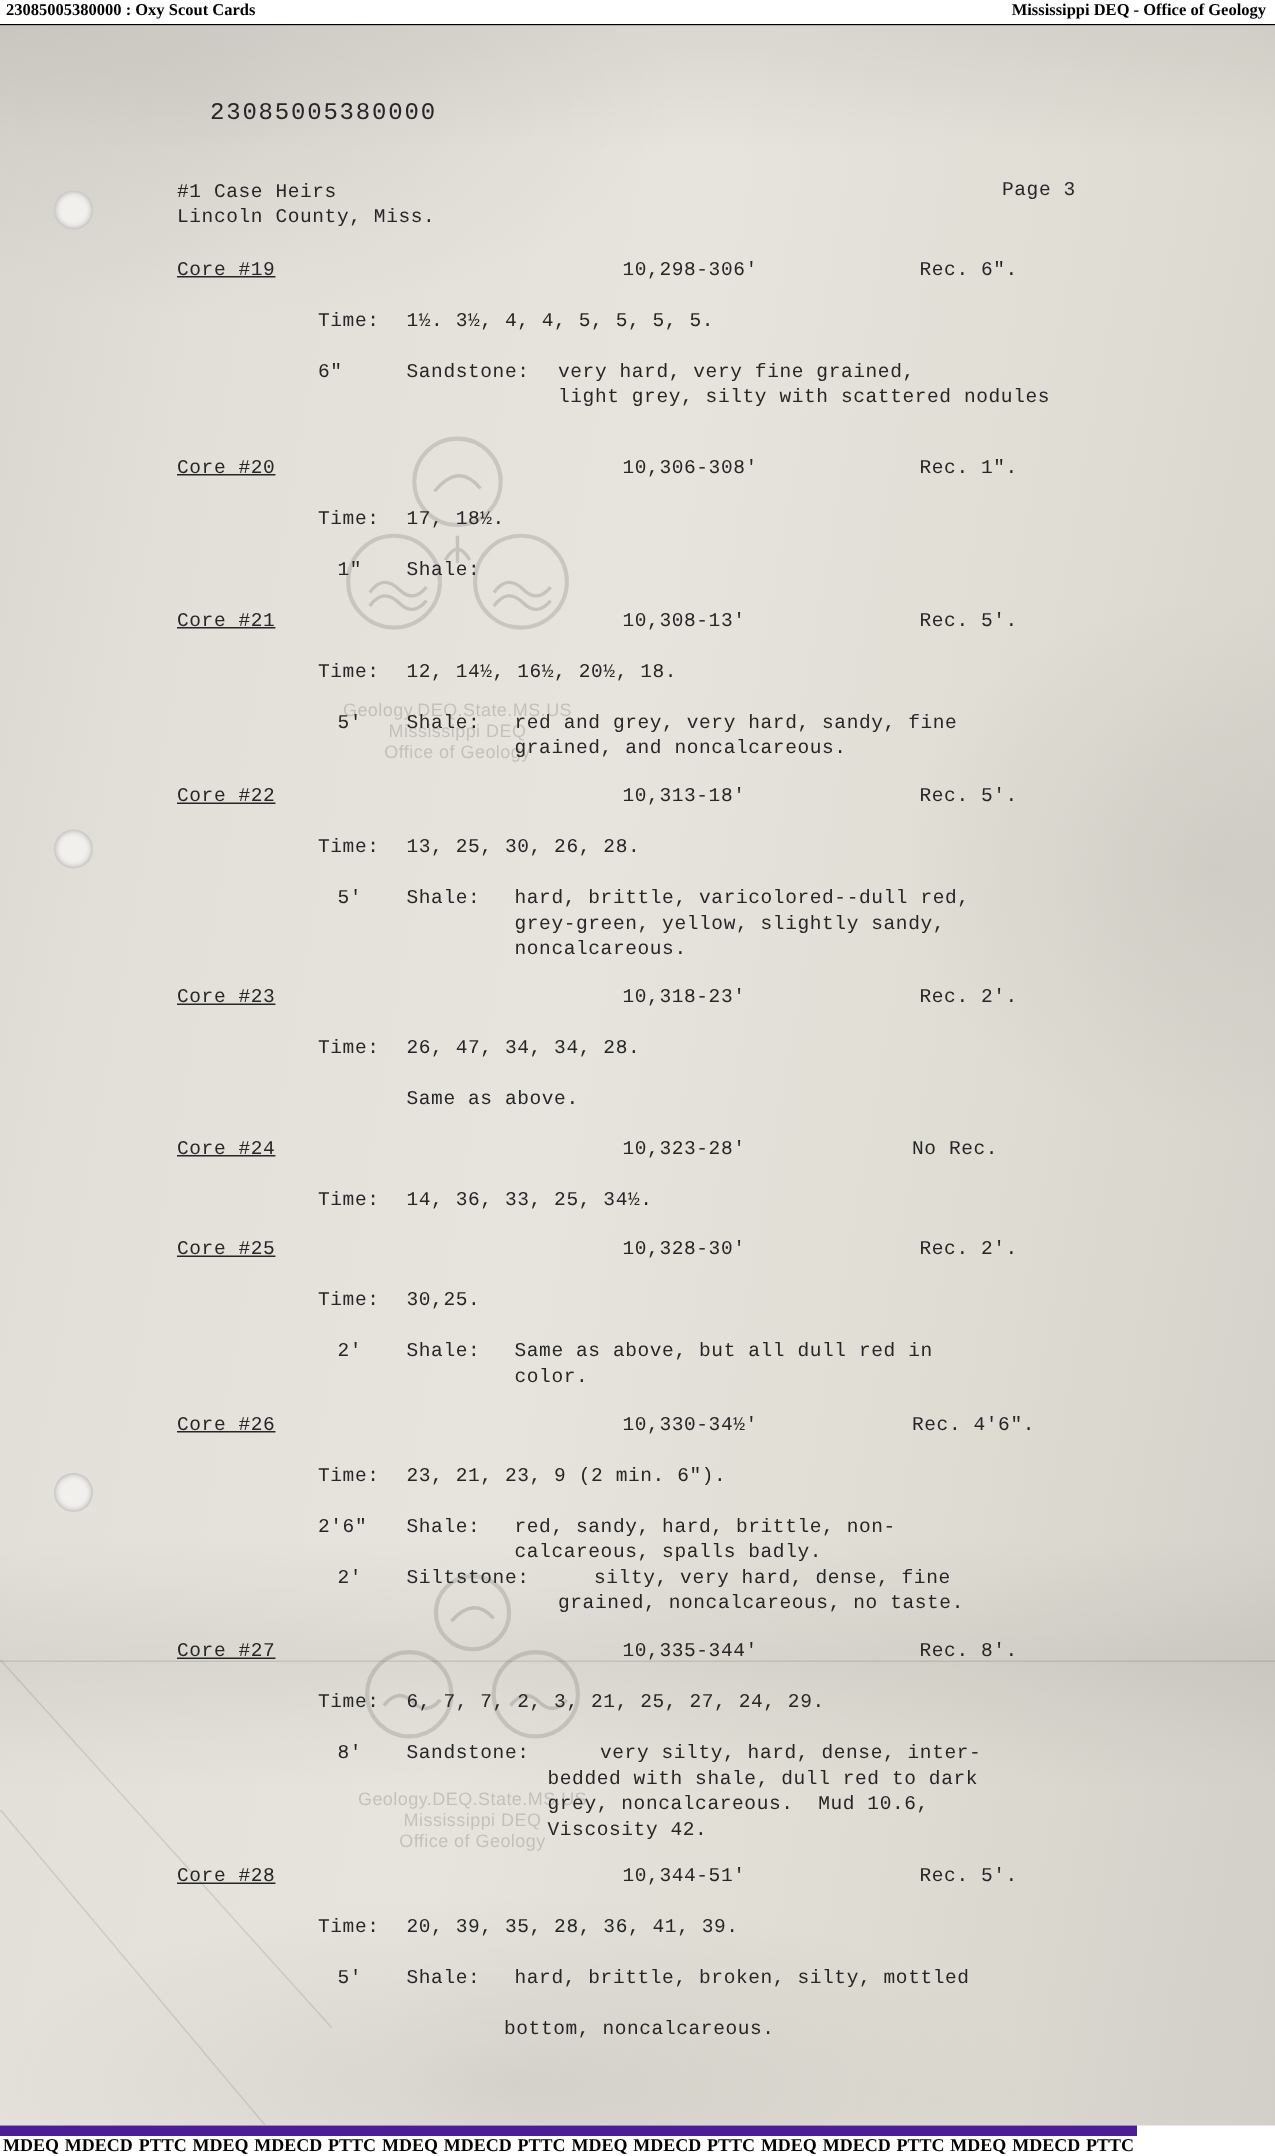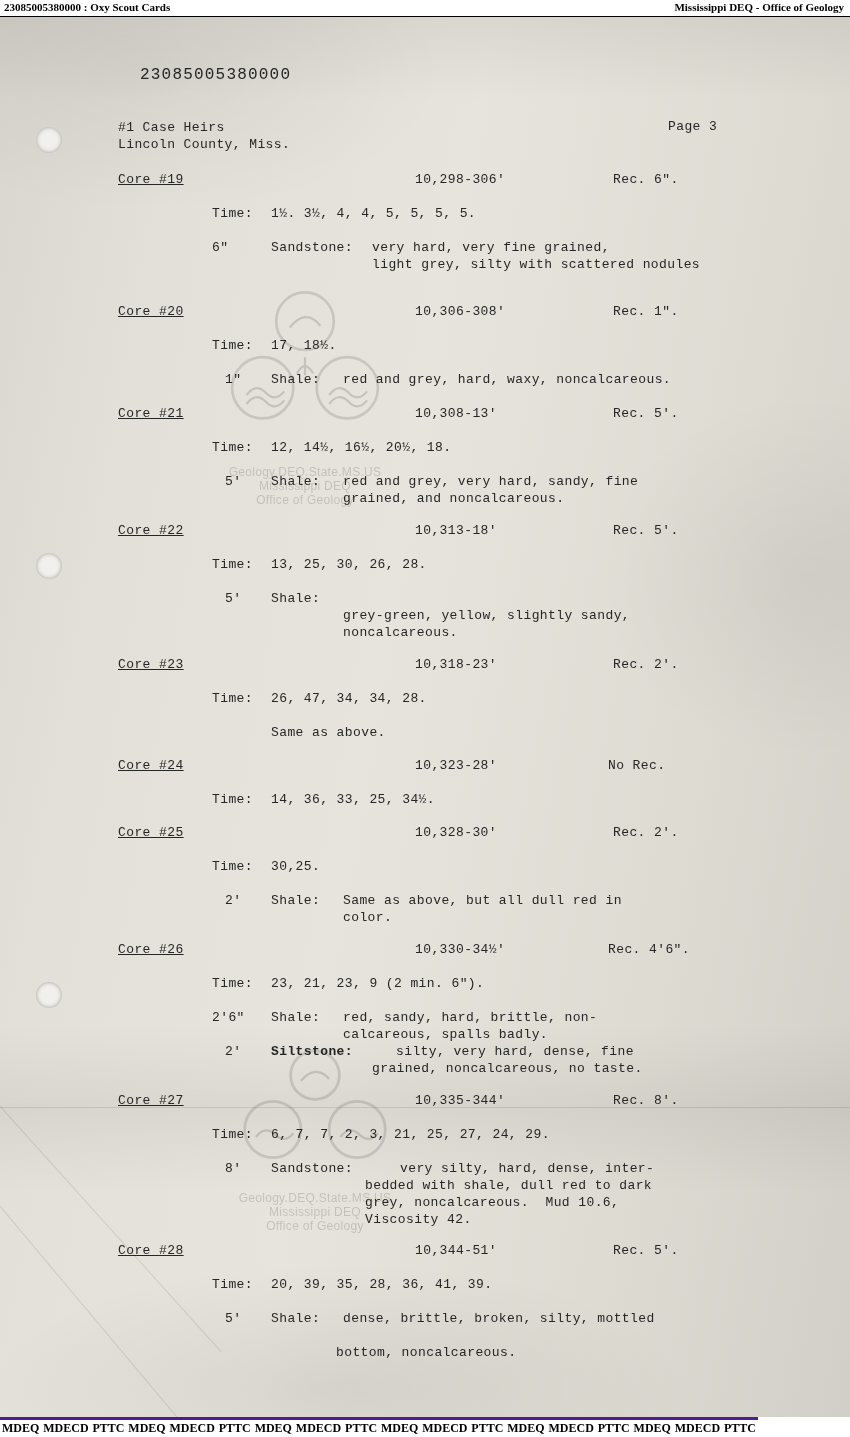--- a/index.html
+++ b/index.html
@@ -44,21 +44,21 @@
     white-space: nowrap;
   }
 
   
   #bottombar {
     position: absolute;
     bottom: 0; left: 0;
     width: 758px;
     height: 20px;
     background: #ffffff;
-    border-top: 3px solid #4c1d95;
+    border-top: 7px solid #4c1d95;
     box-sizing: border-box;
     display: flex;
     align-items: center;
     justify-content: space-between;
     padding: 0 2px;
   }
   #bottombar span {
     font-family: "Liberation Serif", serif;
     font-size: 12px;
     font-weight: bold;
@@ -233,39 +233,39 @@
   <div class="t" style="left:372px; top:222px;">very hard, very fine grained,</div>
   <div class="t" style="left:372px; top:239px;">light grey, silty with scattered nodules</div>
 
   <div class="t u" style="left:118px; top:286px;">Core #20</div>
   <div class="t" style="left:415px; top:286px;">10,306-308'</div>
   <div class="t" style="left:613px; top:286px;">Rec. 1".</div>
   <div class="t" style="left:212px; top:320px;">Time:</div>
   <div class="t" style="left:271px; top:320px;">17, 18½.</div>
   <div class="t" style="left:225px; top:354px;">1"</div>
   <div class="t" style="left:271px; top:354px;">Shale:</div>
-  <div class="t" style="left:343px; top:354px;">red and grey, hard, waxy, noncalcareous.</div>
 
   <div class="t u" style="left:118px; top:388px;">Core #21</div>
   <div class="t" style="left:415px; top:388px;">10,308-13'</div>
   <div class="t" style="left:613px; top:388px;">Rec. 5'.</div>
   <div class="t" style="left:212px; top:422px;">Time:</div>
   <div class="t" style="left:271px; top:422px;">12, 14½, 16½, 20½, 18.</div>
   <div class="t" style="left:225px; top:456px;">5'</div>
   <div class="t" style="left:271px; top:456px;">Shale:</div>
   <div class="t" style="left:343px; top:456px;">red and grey, very hard, sandy, fine</div>
   <div class="t" style="left:343px; top:473px;">grained, and noncalcareous.</div>
 
   <div class="t u" style="left:118px; top:505px;">Core #22</div>
   <div class="t" style="left:415px; top:505px;">10,313-18'</div>
   <div class="t" style="left:613px; top:505px;">Rec. 5'.</div>
   <div class="t" style="left:212px; top:539px;">Time:</div>
   <div class="t" style="left:271px; top:539px;">13, 25, 30, 26, 28.</div>
   <div class="t" style="left:225px; top:573px;">5'</div>
   <div class="t" style="left:271px; top:573px;">Shale:</div>
+  <div class="t" style="left:343px; top:573px;">hard, brittle, varicolored--dull red,</div>
   <div class="t" style="left:343px; top:590px;">grey-green, yellow, slightly sandy,</div>
   <div class="t" style="left:343px; top:607px;">noncalcareous.</div>
 
   <div class="t u" style="left:118px; top:639px;">Core #23</div>
   <div class="t" style="left:415px; top:639px;">10,318-23'</div>
   <div class="t" style="left:613px; top:639px;">Rec. 2'.</div>
   <div class="t" style="left:212px; top:673px;">Time:</div>
   <div class="t" style="left:271px; top:673px;">26, 47, 34, 34, 28.</div>
   <div class="t" style="left:271px; top:707px;">Same as above.</div>
 
@@ -288,21 +288,21 @@
   <div class="t u" style="left:118px; top:924px;">Core #26</div>
   <div class="t" style="left:415px; top:924px;">10,330-34½'</div>
   <div class="t" style="left:608px; top:924px;">Rec. 4'6".</div>
   <div class="t" style="left:212px; top:958px;">Time:</div>
   <div class="t" style="left:271px; top:958px;">23, 21, 23, 9 (2 min. 6").</div>
   <div class="t" style="left:212px; top:992px;">2'6"</div>
   <div class="t" style="left:271px; top:992px;">Shale:</div>
   <div class="t" style="left:343px; top:992px;">red, sandy, hard, brittle, non-</div>
   <div class="t" style="left:343px; top:1009px;">calcareous, spalls badly.</div>
   <div class="t" style="left:225px; top:1026px;">2'</div>
-  <div class="t" style="left:271px; top:1026px;font-weight:bold;">Siltstone:</div>
+  <div class="t" style="left:271px; top:1026px;">Siltstone:</div>
   <div class="t" style="left:372px; top:1026px;margin-left:24px;">silty, very hard, dense, fine</div>
   <div class="t" style="left:372px; top:1043px;">grained, noncalcareous, no taste.</div>
 
   <div class="t u" style="left:118px; top:1075px;">Core #27</div>
   <div class="t" style="left:415px; top:1075px;">10,335-344'</div>
   <div class="t" style="left:613px; top:1075px;">Rec. 8'.</div>
   <div class="t" style="left:212px; top:1109px;">Time:</div>
   <div class="t" style="left:271px; top:1109px;">6, 7, 7, 2, 3, 21, 25, 27, 24, 29.</div>
   <div class="t" style="left:225px; top:1143px;">8'</div>
   <div class="t" style="left:271px; top:1143px;">Sandstone:</div>
@@ -311,21 +311,21 @@
   <div class="t" style="left:365px; top:1177px;">grey, noncalcareous.  Mud 10.6,</div>
   <div class="t" style="left:365px; top:1194px;">Viscosity 42.</div>
 
   <div class="t u" style="left:118px; top:1225px;">Core #28</div>
   <div class="t" style="left:415px; top:1225px;">10,344-51'</div>
   <div class="t" style="left:613px; top:1225px;">Rec. 5'.</div>
   <div class="t" style="left:212px; top:1259px;">Time:</div>
   <div class="t" style="left:271px; top:1259px;">20, 39, 35, 28, 36, 41, 39.</div>
   <div class="t" style="left:225px; top:1293px;">5'</div>
   <div class="t" style="left:271px; top:1293px;">Shale:</div>
-  <div class="t" style="left:343px; top:1293px;">dense, brittle, broken, silty, mottled</div>
+  <div class="t" style="left:343px; top:1293px;">hard, brittle, broken, silty, mottled</div>
   <div class="t" style="left:336px; top:1327px;">bottom, noncalcareous.</div>
 
 </div>
 
 <div id="bottombar">
   <span>MDEQ</span>
   <span>MDECD</span>
   <span>PTTC</span>
   <span>MDEQ</span>
   <span>MDECD</span>

